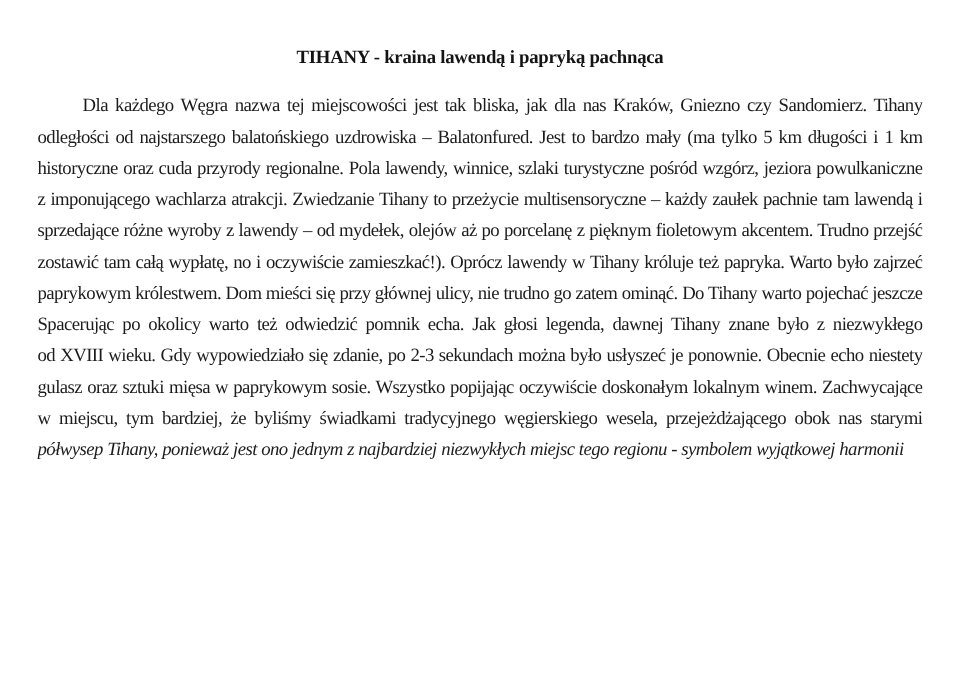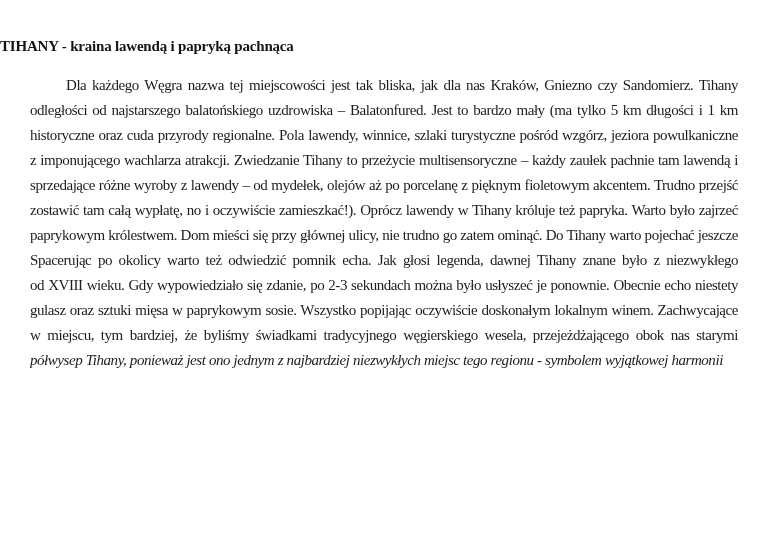--- a/index.html
+++ b/index.html
@@ -12,20 +12,21 @@
     width: 768px;
     height: 543px;
     background: #ffffff;
     overflow: hidden;
     font-family: "Liberation Serif", serif;
     color: #1c1c1c;
   }
   .doc-title {
     margin: 0;
     padding-top: 38px;
+    text-align: center;
     font-size: 15px;
     font-weight: bold;
     letter-spacing: -0.2px;
     color: #141414;
   }
   .paragraph {
     position: absolute;
     top: 73px;
     left: 30px;
     right: 30px;

